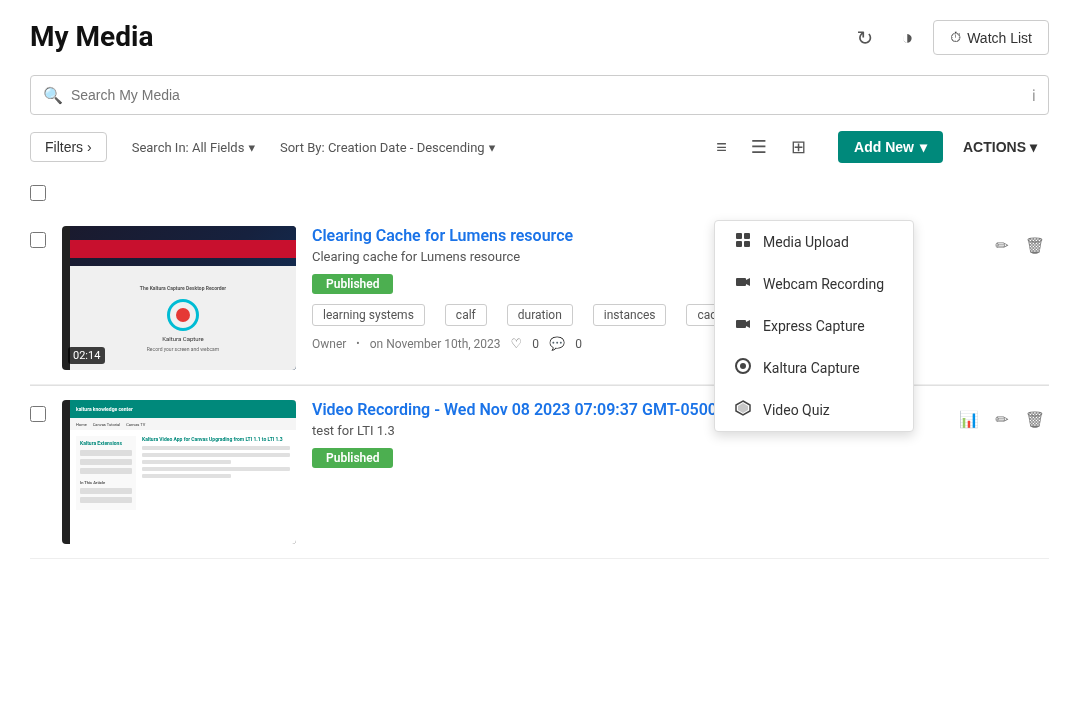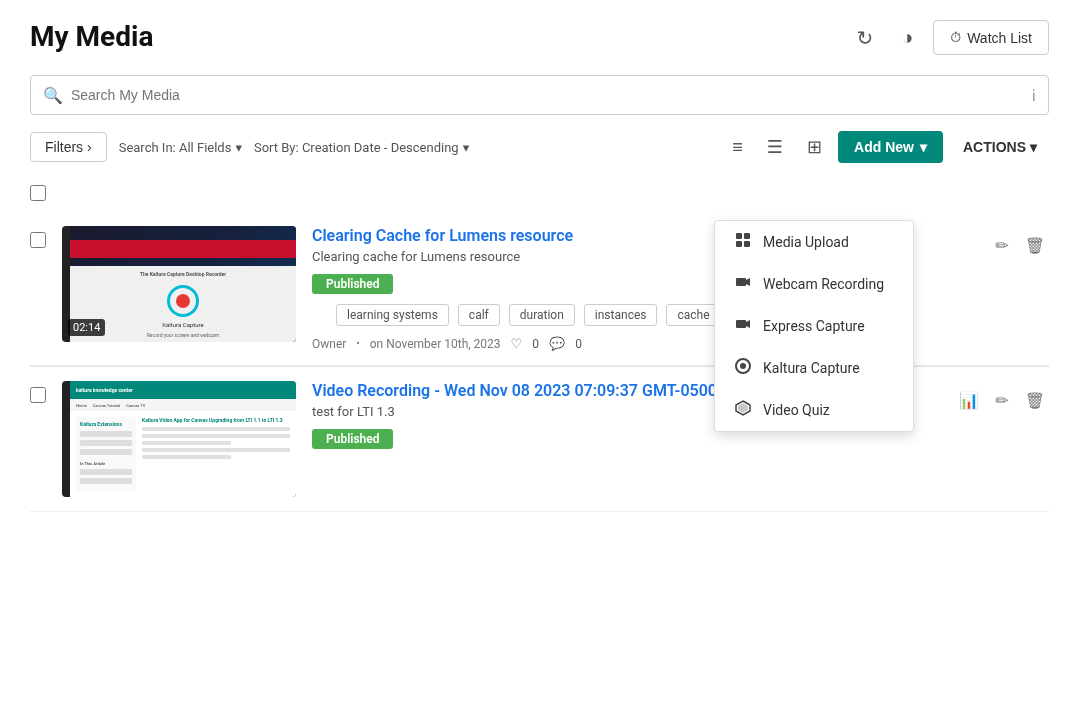--- a/index.html
+++ b/index.html
@@ -74,21 +74,21 @@
     .search-icon { color: #666; margin-right: 8px; font-size: 16px; }
     .info-icon { color: #999; font-size: 16px; cursor: pointer; }
 
     
     .toolbar {
       display: flex;
       align-items: center;
       justify-content: space-between;
       margin-bottom: 12px;
     }
-    .toolbar-left { display: flex; align-items: center; gap: 12px; }
+    .toolbar-left { display: flex; align-items: center; gap: 25px; }
     .filters-btn {
       border: 1px solid #ccc;
       background: #fff;
       border-radius: 4px;
       padding: 6px 14px;
       cursor: pointer;
       font-size: 14px;
       color: #333;
     }
     .sort-select {
@@ -126,20 +126,21 @@
       border: none;
       border-radius: 4px;
       padding: 8px 16px;
       cursor: pointer;
       font-size: 14px;
       font-weight: 600;
       display: flex;
       align-items: flex-end;
       gap: 6px;
       position: relative;
+      margin-left: 16px;
     }
     .actions-btn {
       background: none;
       border: none;
       cursor: pointer;
       font-size: 14px;
       font-weight: 600;
       color: #333;
       display: flex;
       align-items: center;
@@ -182,21 +183,21 @@
     }
     .media-checkbox {
       margin-top: 6px;
       width: 16px;
       height: 16px;
       cursor: pointer;
     }
     .media-thumbnail {
       width: 234px;
       min-width: 234px;
-      height: 116px;
+      height: 144px;
       background: #222;
       border-radius: 4px;
       overflow: hidden;
       position: relative;
       cursor: pointer;
       padding-left: 8px;
     }
     
     .thumb1-bg {
       width: 100%;
@@ -347,23 +348,22 @@
       color: #fff;
       font-size: 12px;
       font-weight: 600;
       padding: 3px 14px;
       border-radius: 3px;
       margin-bottom: 10px;
     }
     .tags {
       display: flex;
       flex-wrap: wrap;
-      gap: 9px;
+      gap: 20px;
       margin-bottom: 10px;
-      margin-left: 24px;
     }
     .tag {
       border: 1px solid #ccc;
       border-radius: 3px;
       padding: 3px 10px;
       font-size: 12px;
       color: #555;
       cursor: pointer;
     }
     .more-tags {

